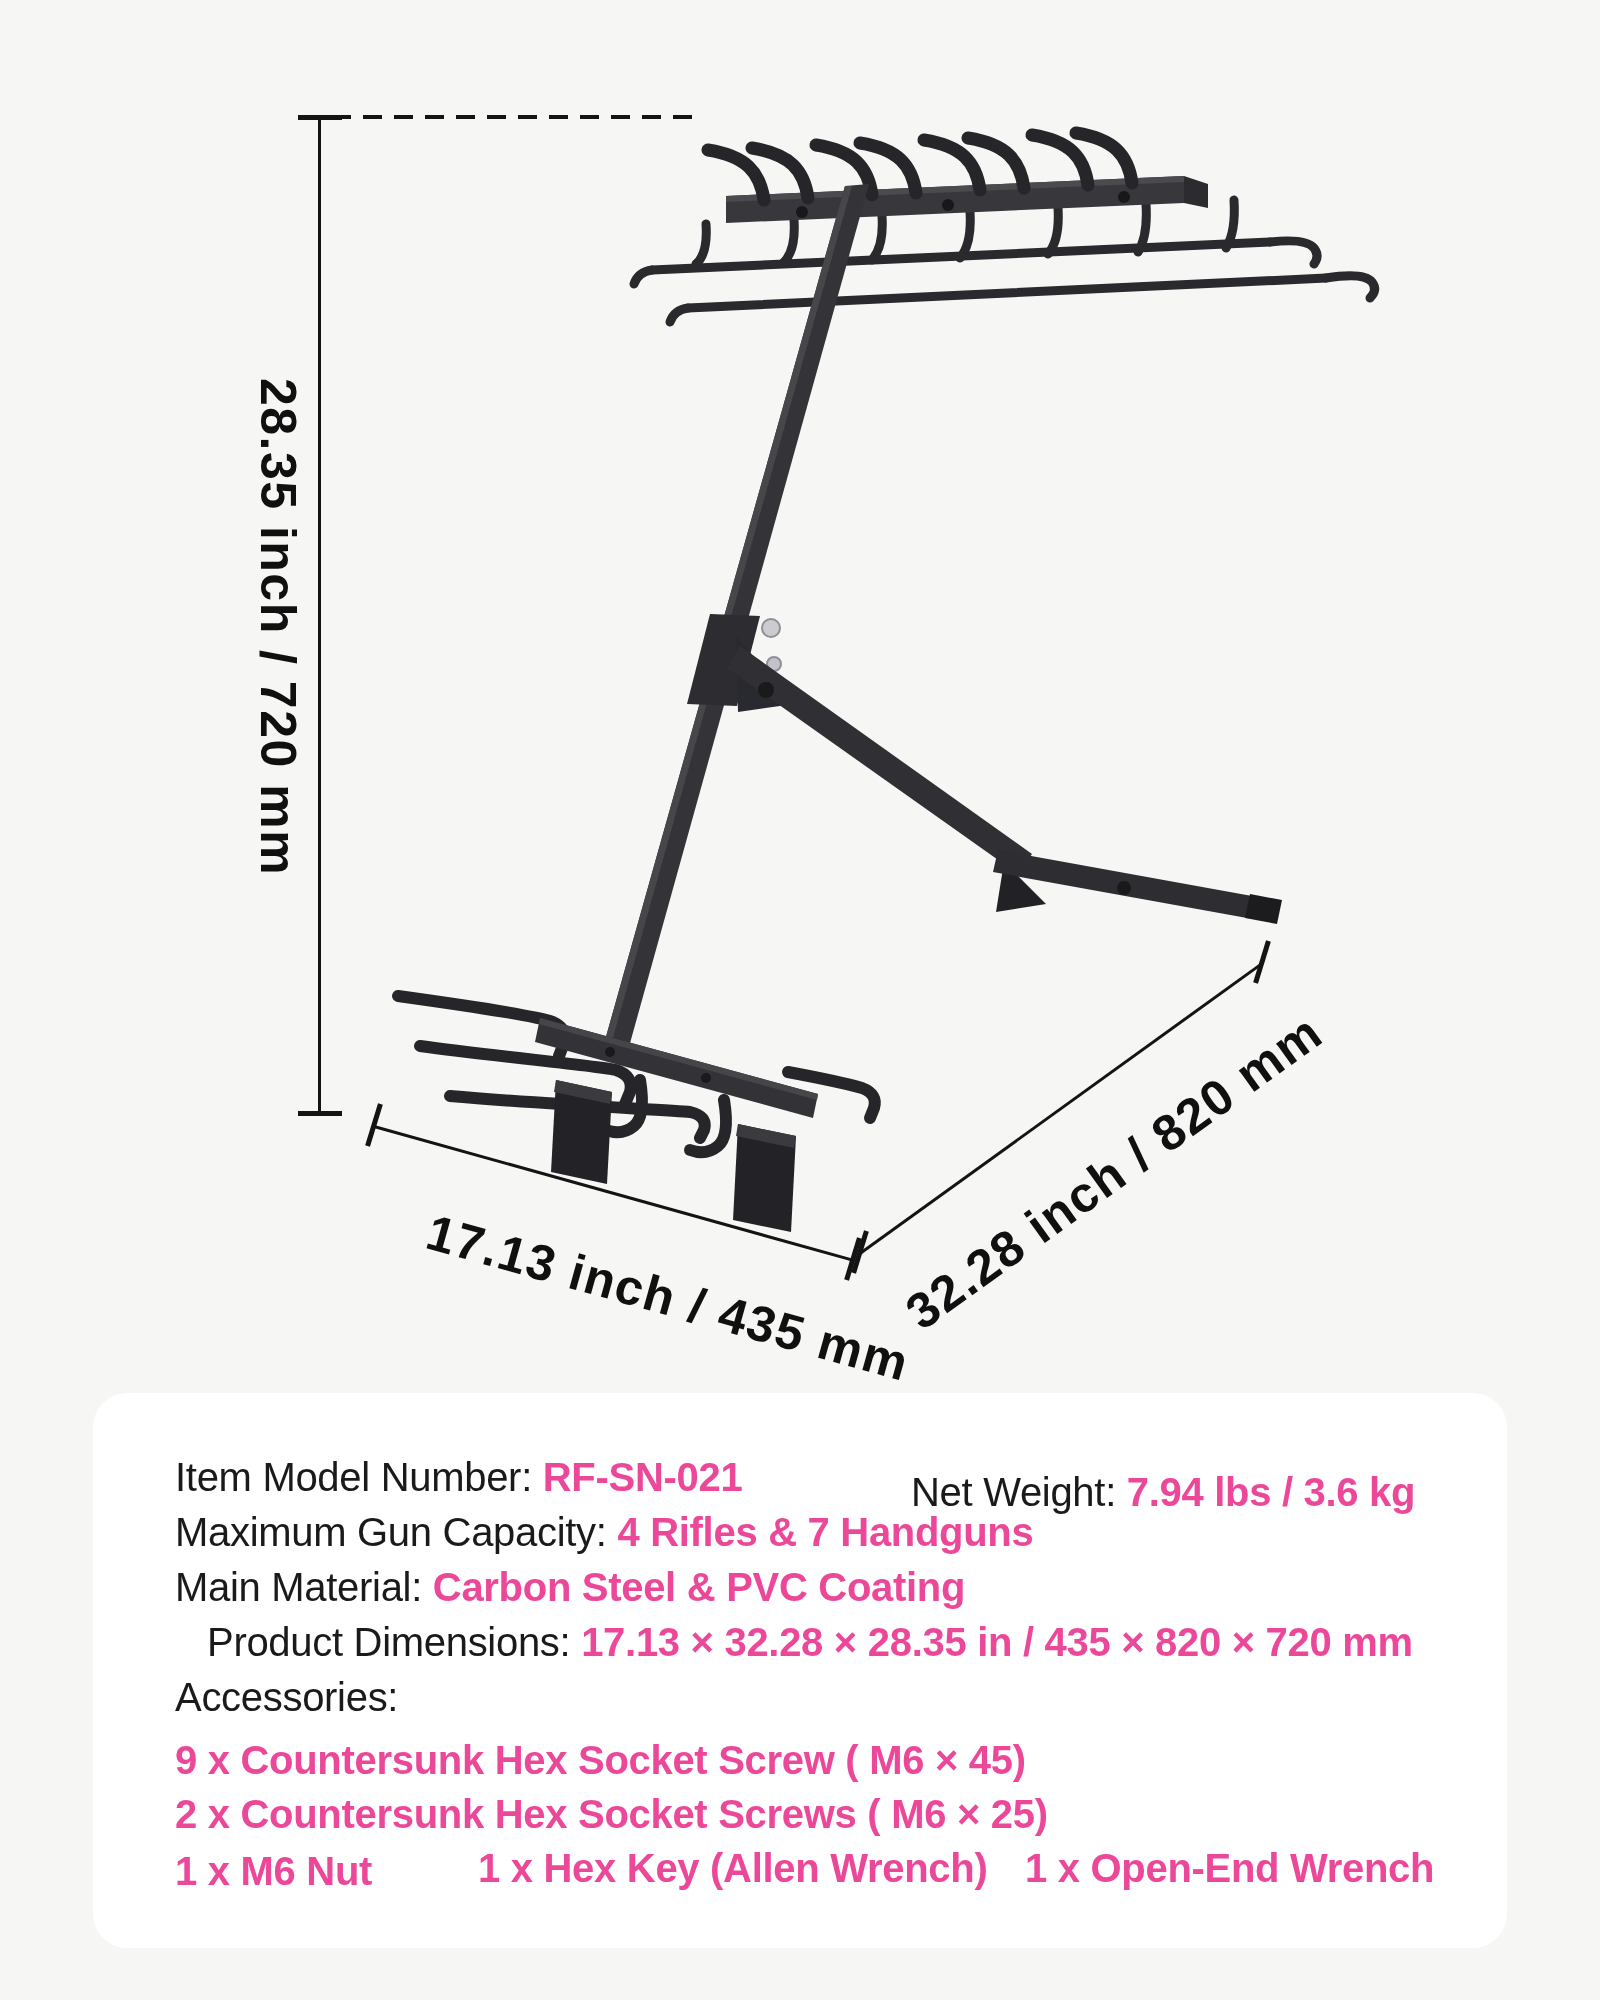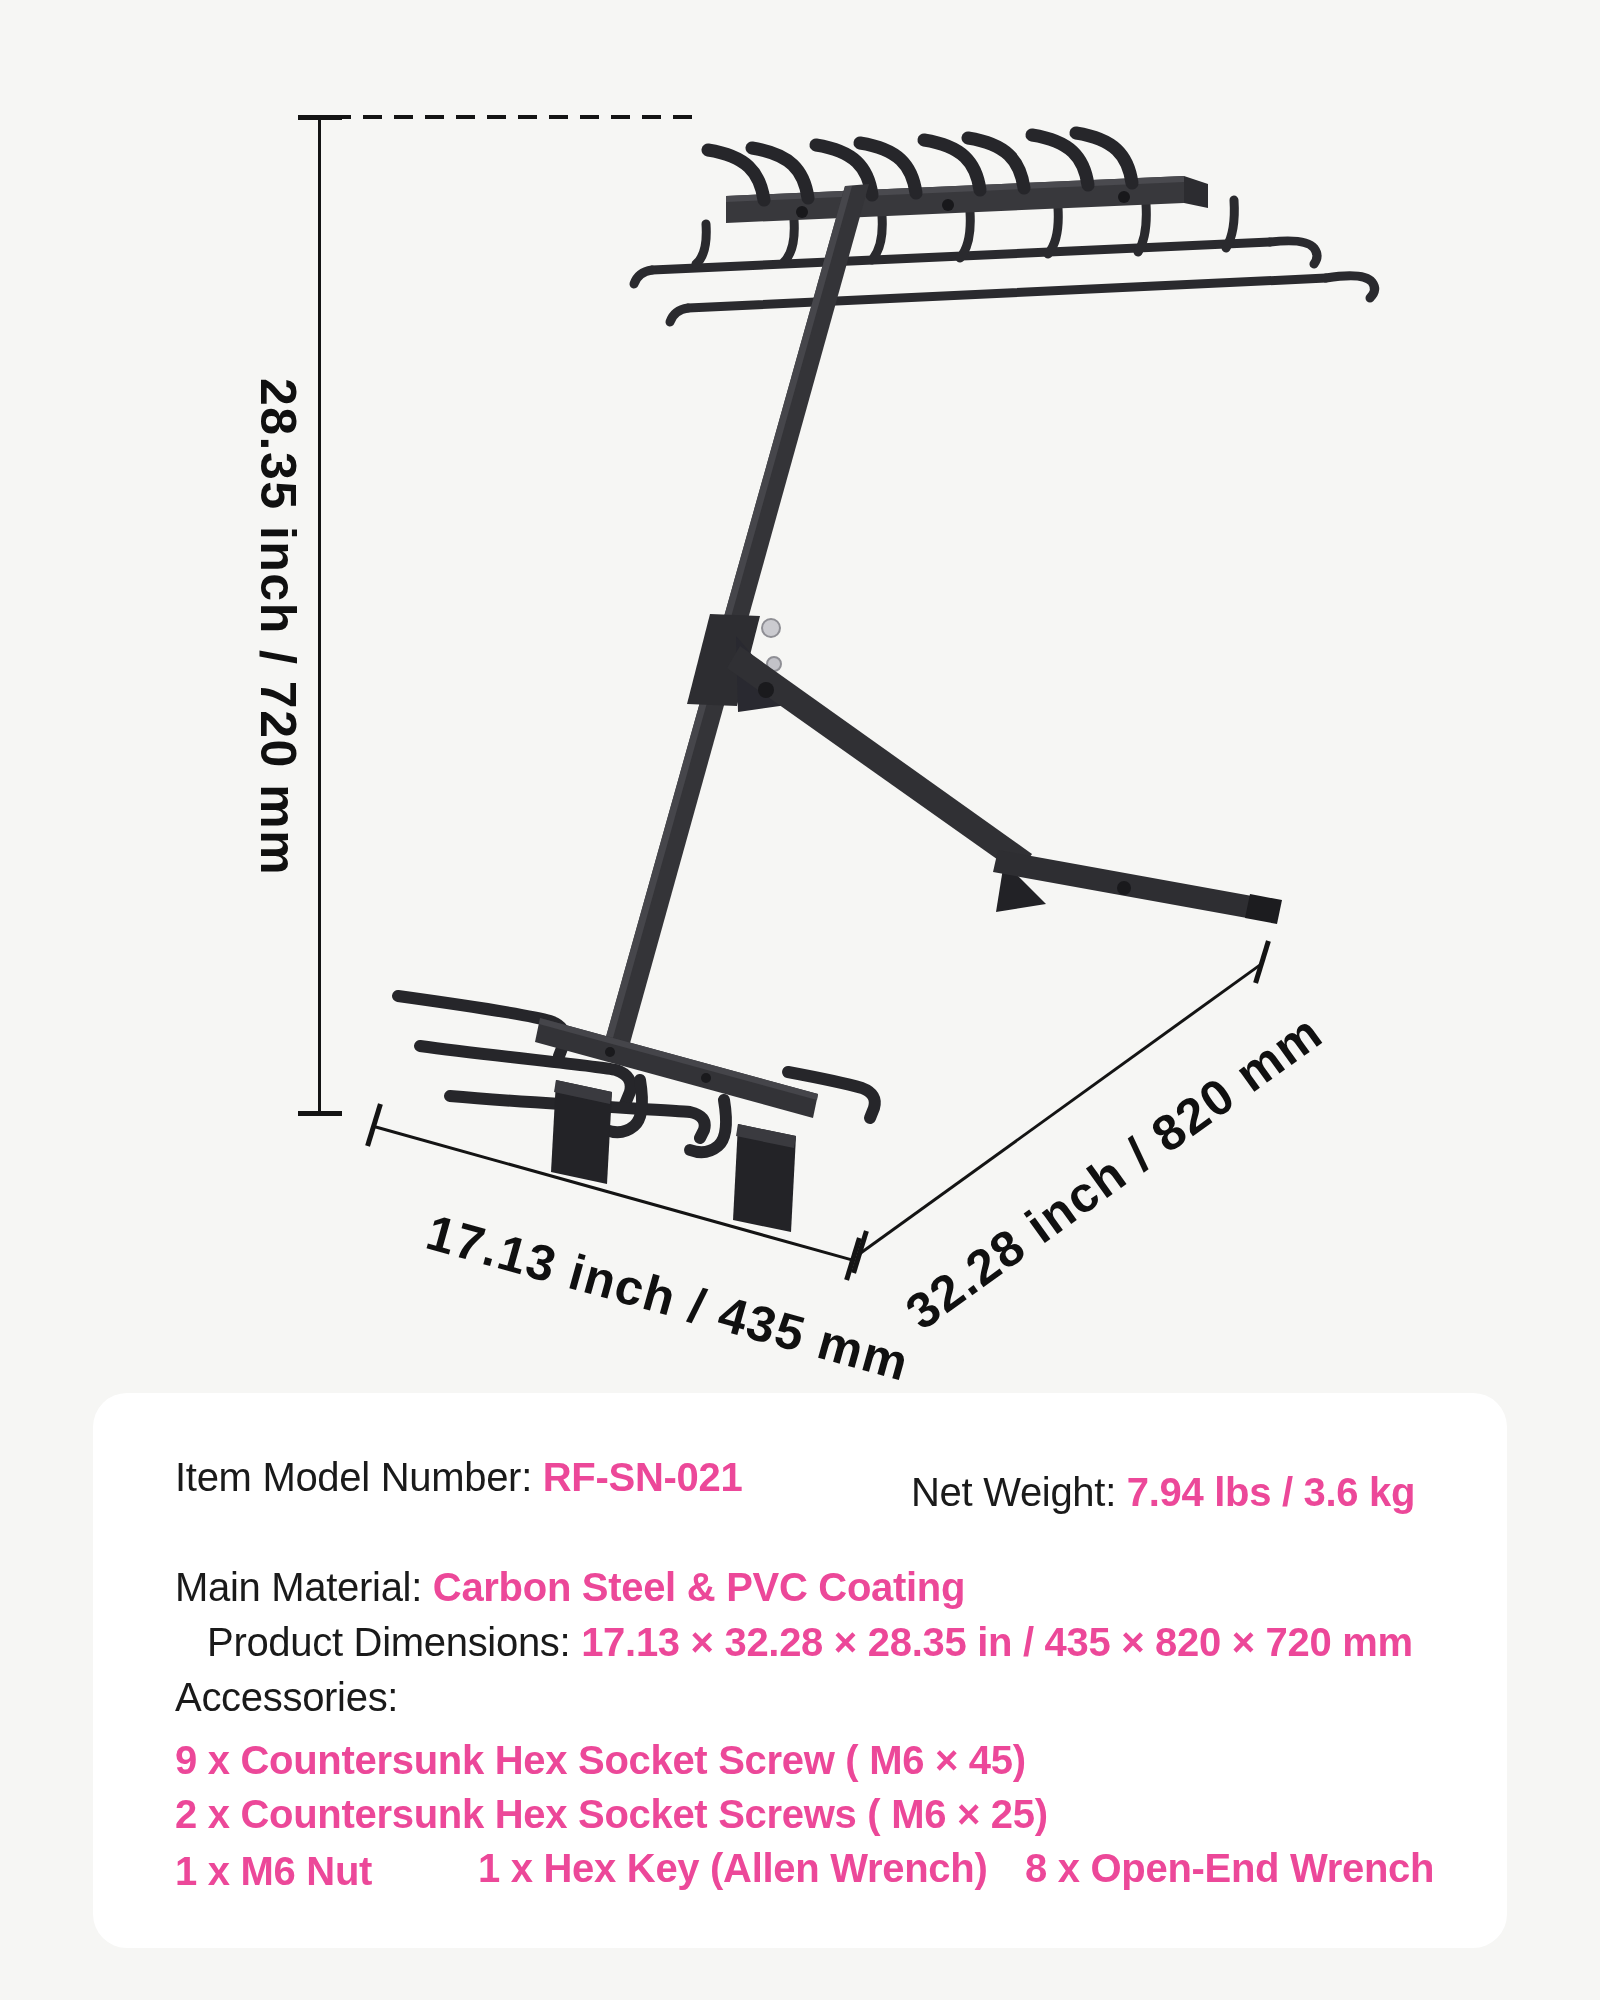--- a/index.html
+++ b/index.html
@@ -142,20 +142,23 @@
   <div class="tick" style="left:1262px;top:962px;transform:translate(-50%,-50%) rotate(17deg);"></div>
   <div class="dim-label" id="dim-d">32.28 inch / 820 mm</div>
 
   <div class="card">
 
     <div class="spec-line" style="top:62px;">
       <span class="l">Item Model Number: </span><span class="v">RF-SN-021</span>
       <span class="col2"><span class="l">Net Weight: </span><span class="v">7.94 lbs / 3.6 kg</span></span>
     </div>
 
+    <div class="spec-line" style="top:117px;">
+      <span class="l">Maximum Gun Capacity: </span><span class="v">4 Rifles &amp; 7 Handguns</span>
+    </div>
 
     <div class="spec-line" style="top:172px;">
       <span class="l">Main Material: </span><span class="v">Carbon Steel &amp; PVC Coating</span>
     </div>
 
     <div class="spec-line" style="top:227px;margin-left:32px;">
       <span class="l">Product Dimensions: </span><span class="v">17.13 × 32.28 × 28.35 in / 435 × 820 × 720 mm</span>
     </div>
 
     <div class="spec-line" style="top:282px;">
@@ -166,17 +169,17 @@
       <span class="v">9 x Countersunk Hex Socket Screw ( M6 × 45)</span>
     </div>
 
     <div class="spec-line" style="top:399px;">
       <span class="v">2 x Countersunk Hex Socket Screws ( M6 × 25)</span>
     </div>
 
     <div class="spec-line" style="top:453px;">
       <span class="v col3a">1 x M6 Nut</span>
       <span class="v col3b">1 x Hex Key (Allen Wrench)</span>
-      <span class="v col3c">8 x Open-End Wrench</span>
+      <span class="v col3c">1 x Open-End Wrench</span>
     </div>
 
   </div>
 </div>
 
 </body></html>

